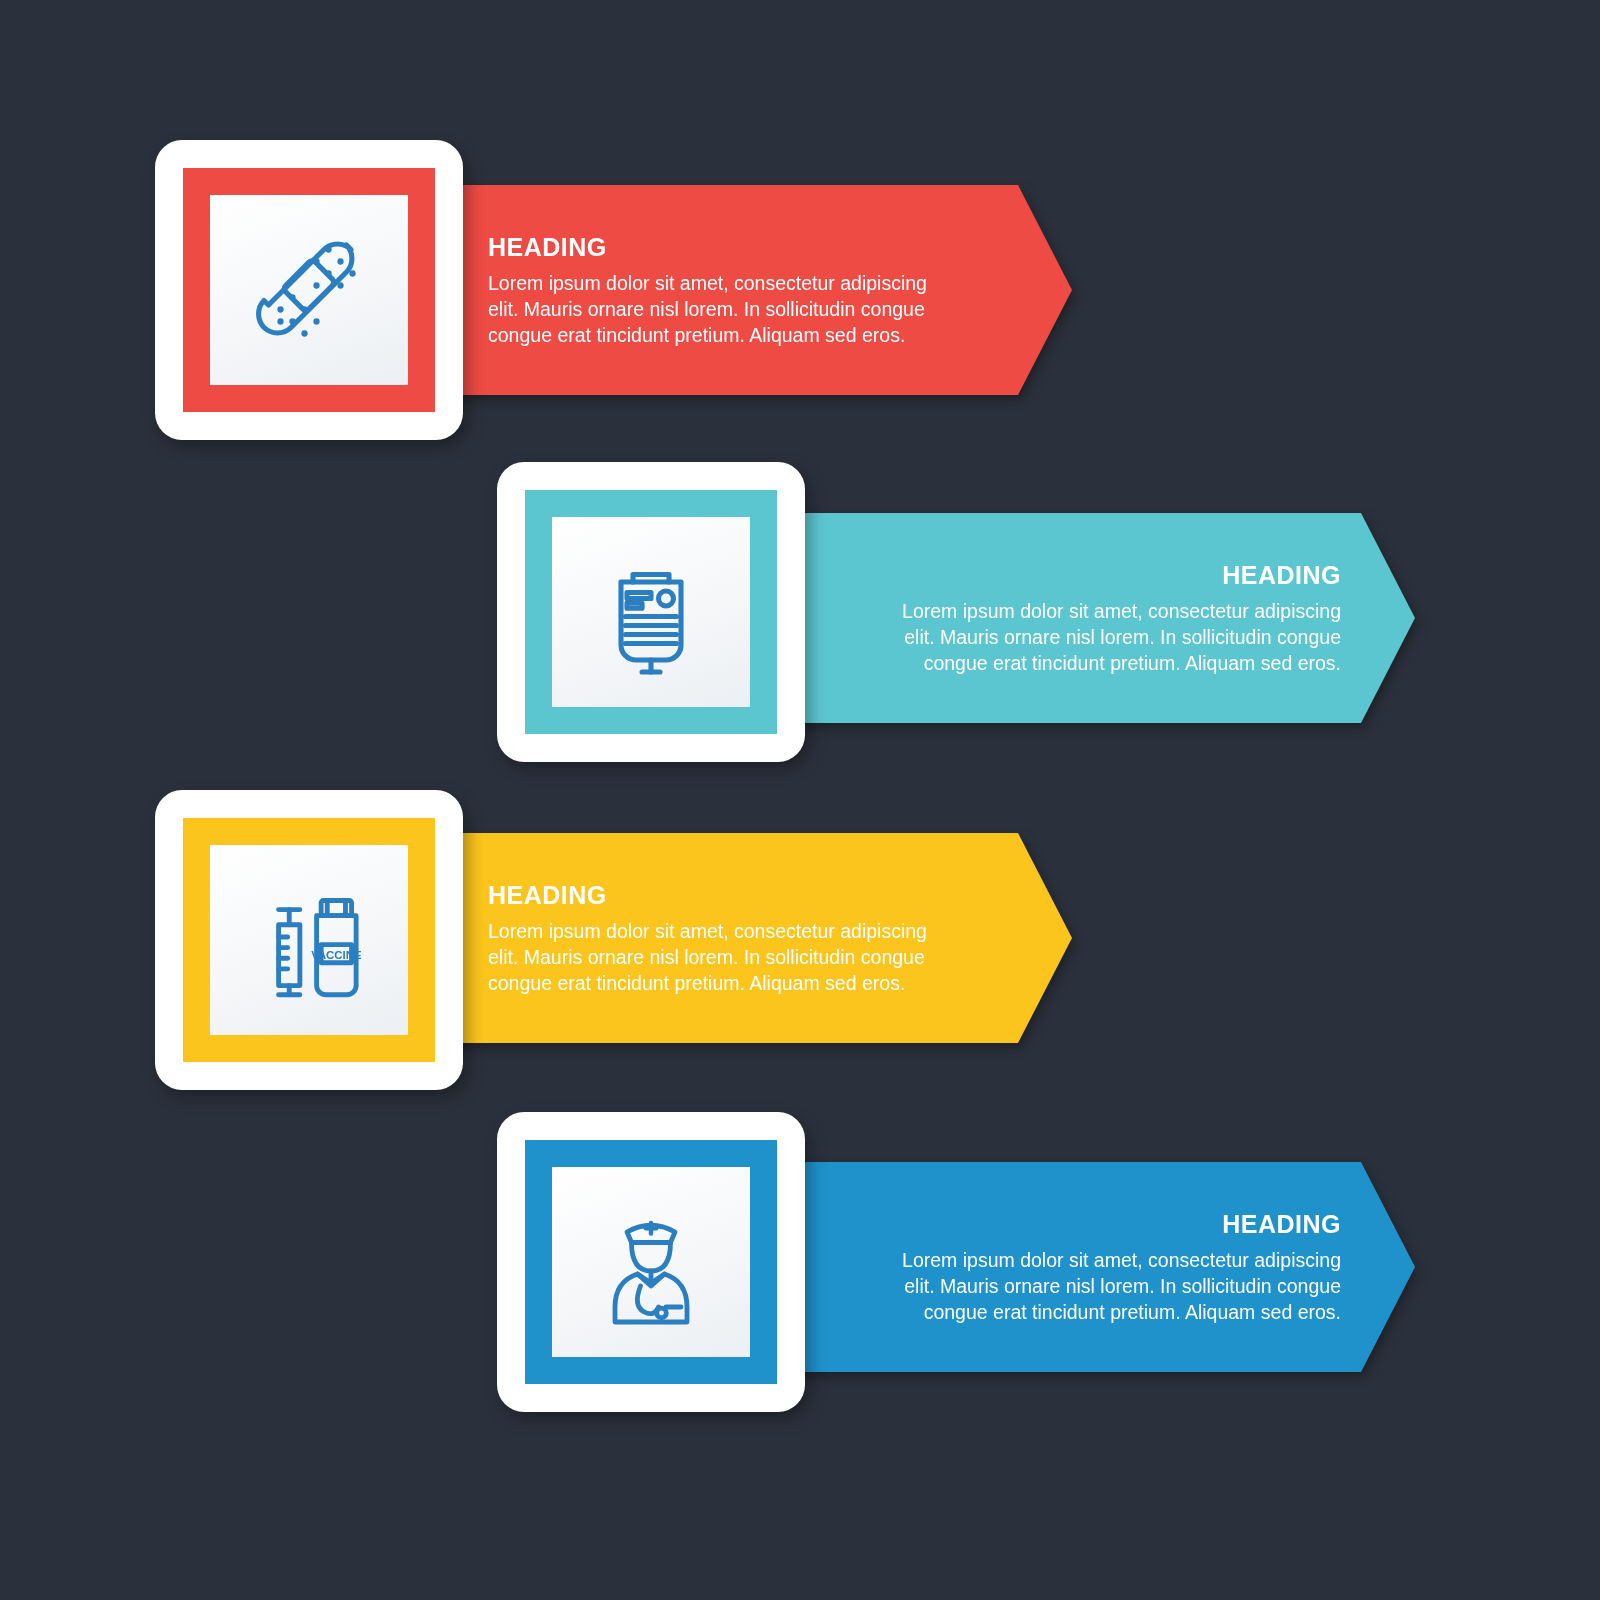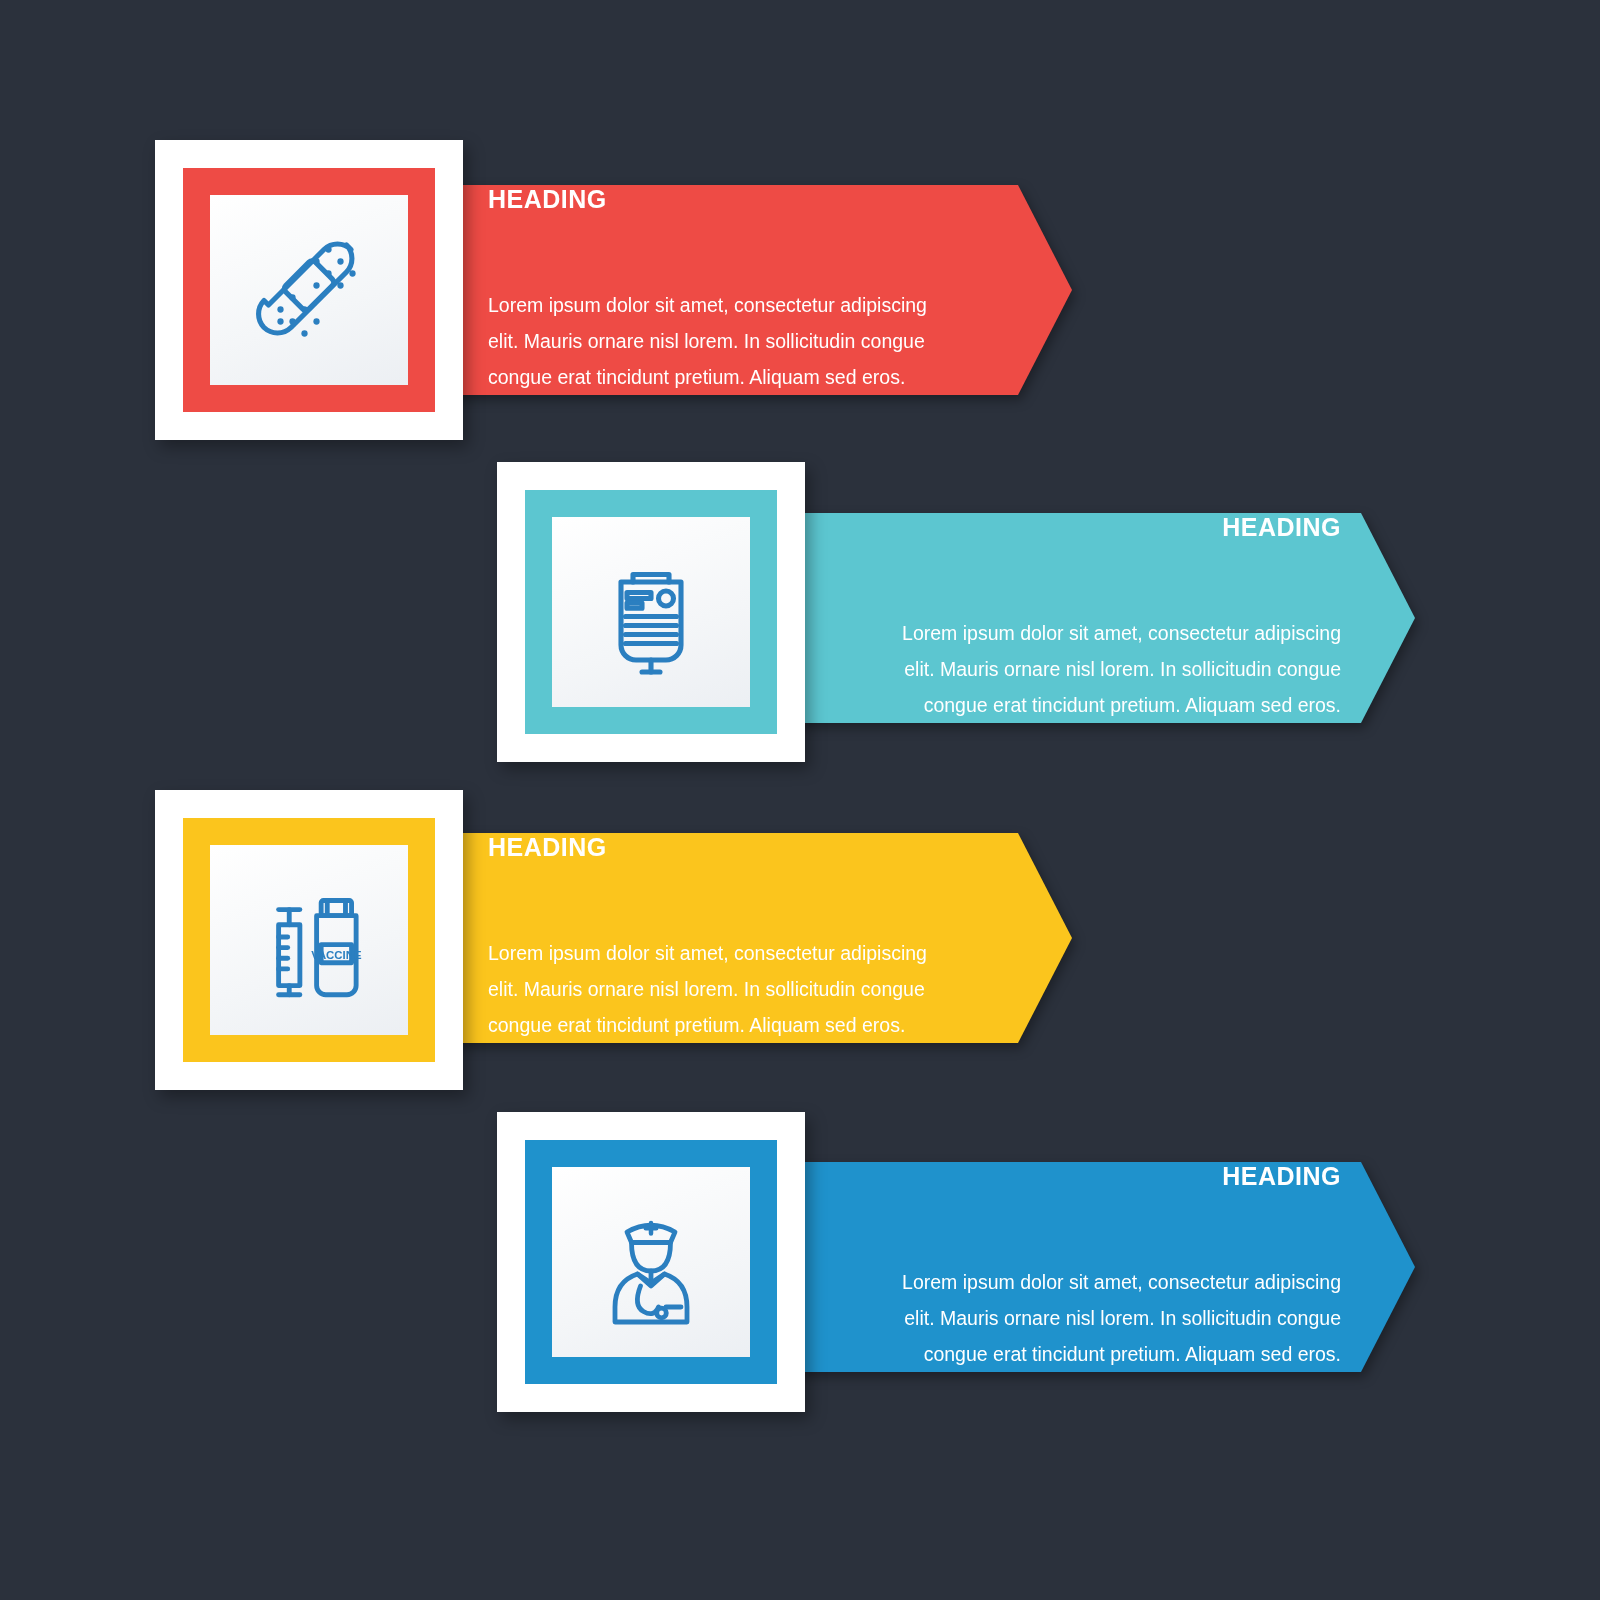--- a/index.html
+++ b/index.html
@@ -41,46 +41,47 @@
     width: 0; height: 0;
     border-top: 105px solid transparent;
     border-bottom: 105px solid transparent;
   }
   .banner .txt {
     position: absolute;
     top: 0;
     height: 100%;
     display: flex;
     flex-direction: column;
-    justify-content: space-between;
+    justify-content: center;
     color: #ffffff;
   }
   .banner h3 {
     margin: 0 0 8px 0;
     font-size: 25px;
     font-weight: bold;
     letter-spacing: 0.5px;
     color: #ffffff;
   }
   .banner p {
     margin: 0;
     font-size: 19.5px;
-    line-height: 36px;
+    line-height: 26px;
     color: #ffffff;
     max-width: 470px;
   }
   .banner.right-align .txt { align-items: flex-end; }
   .banner.right-align h3, .banner.right-align p { text-align: right; }
 
   
   .card {
     position: absolute;
     background: #ffffff;
     box-sizing: border-box;
     filter: drop-shadow(5px 7px 8px rgba(0,0,0,0.33));
+    border-radius: 27px;
   }
   .card .frame {
     position: absolute;
     box-sizing: border-box;
   }
   .card .inner {
     position: absolute;
     background: linear-gradient(160deg, #ffffff 0%, #f4f6f8 60%, #eceff3 100%);
   }
   .card .inner svg {

